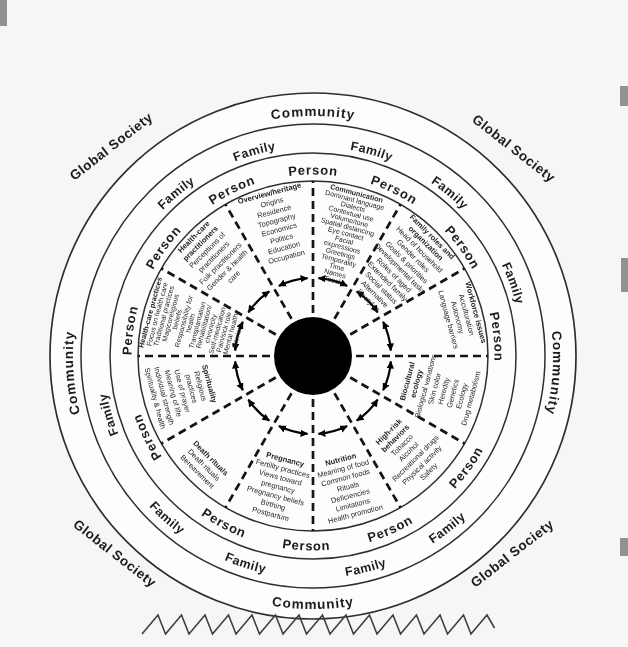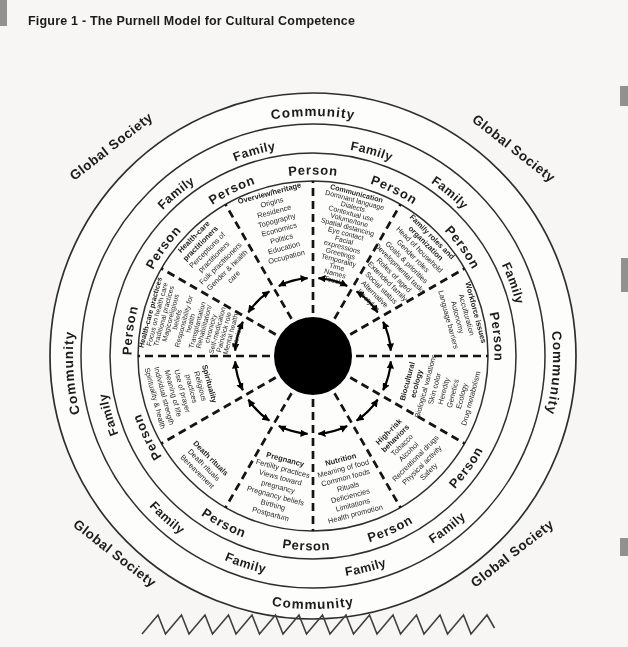--- a/index.html
+++ b/index.html
@@ -8,21 +8,20 @@
         font-family:"Liberation Sans",sans-serif;}
   .caption{position:absolute;left:28px;top:14px;font-size:12.5px;font-weight:bold;
            color:#1b1b1b;letter-spacing:.2px;}
   svg{position:absolute;left:0;top:0;}
   svg text{font-family:"Liberation Sans",sans-serif;}
 </style>
 </head>
 <body>
 
 <div class="page">
-  <div class="caption">Figure 1 - The Purnell Model for Cultural Competence</div>
   <svg id="diagram" width="628" height="647" viewBox="0 0 628 647">
       <defs>
         <marker id="ah" markerWidth="9" markerHeight="9" refX="7" refY="4.5" orient="auto" markerUnits="userSpaceOnUse">
           <path d="M0,0.8 L7.6,4.5 L0,8.2 Z" fill="#000"></path>
         </marker>
         <marker id="ahs" markerWidth="9" markerHeight="9" refX="7" refY="4.5" orient="auto-start-reverse" markerUnits="userSpaceOnUse">
           <path d="M0,0.8 L7.6,4.5 L0,8.2 Z" fill="#000"></path>
         </marker>
         <path id="tp-community-t" d="M 313 596 A 240 240 0 1 1 313 116 A 240 240 0 1 1 313 596" fill="none"></path>
         <path id="tp-community-b" d="M 313 103 A 253 253 0 1 0 313 609 A 253 253 0 1 0 313 103" fill="none"></path>

